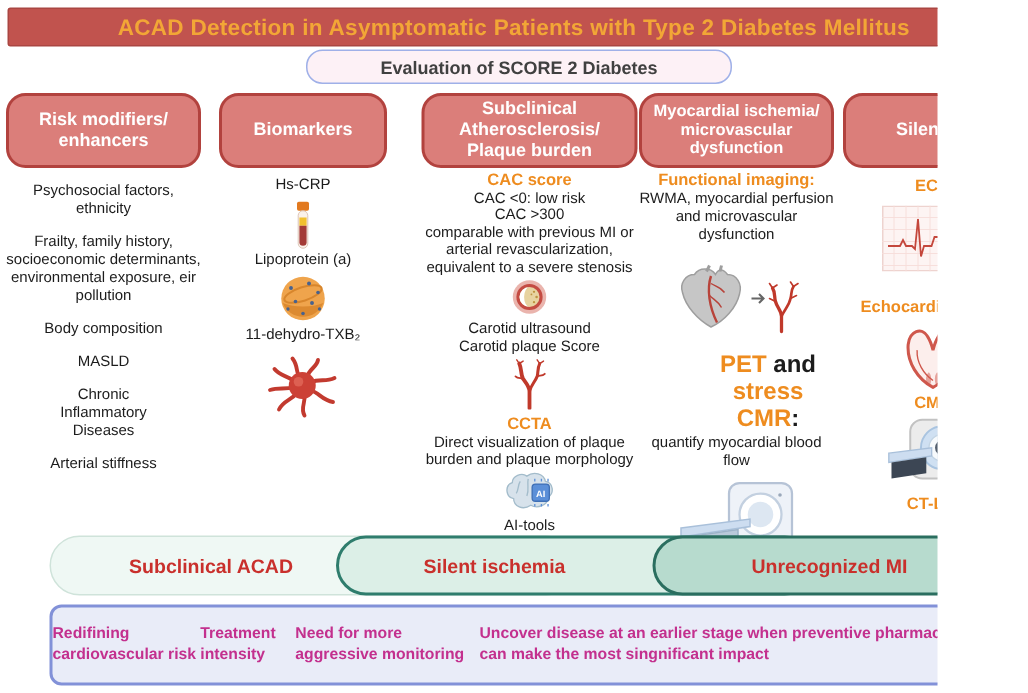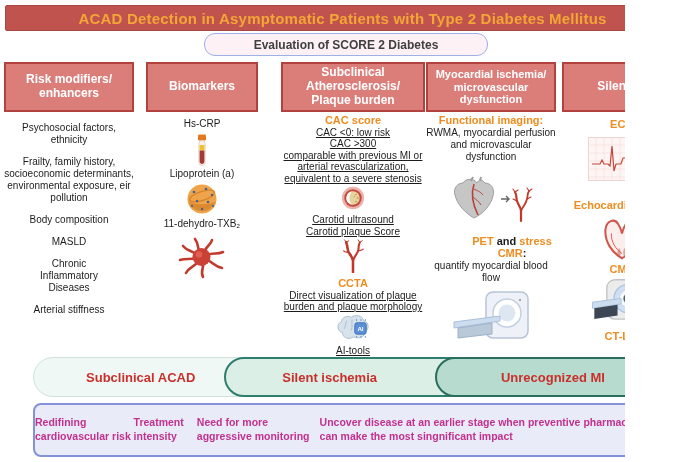--- a/index.html
+++ b/index.html
@@ -16,32 +16,32 @@
              border:1.5px solid #9fb0e8;border-radius:11px;display:flex;align-items:center;justify-content:center;}
   .score-box span{color:#404040;font-weight:bold;font-size:12px;}
 
   
   .col{position:absolute;top:62px;display:flex;flex-direction:column;align-items:center;text-align:center;}
   .col-risk{left:4px;width:130px;}
   .col-bio{left:146px;width:112px;}
   .col-plaque{left:281px;width:144px;}
   .col-isch{left:426px;width:130px;}
   .col-mi{left:562px;width:120px;}
-  .col-header{width:100%;height:50px;background:#db7e7a;border:2px solid #b2423e;border-radius:0;
+  .col-header{width:100%;height:50px;background:#db7e7a;border:2px solid #b2423e;border-radius:13px;
               color:#fff;font-weight:bold;font-size:12px;line-height:1.15;display:flex;align-items:center;
               justify-content:center;padding:0 3px;box-sizing:border-box;}
   .col-isch .col-header{font-size:11px;}
   .txt{font-size:10px;color:#1c1c1c;line-height:1.2;}
   .olabel{color:#ee8c1f;font-weight:bold;font-size:11px;line-height:1.15;}
   .w-narrow{max-width:88px;}
   .mt2{margin-top:2px;}.mt4{margin-top:4px;}.mt6{margin-top:6px;}
   .mt10{margin-top:10px;}.mt12{margin-top:12px;}.mt18{margin-top:18px;}
   .col-risk .txt{margin-top:10px;}
-  .col-plaque .txt{line-height:1.15;text-decoration:underline;}
-  .petline{font-size:11px;font-weight:bold;color:#1c1c1c;line-height:1.15;margin-left:42px;}
+  .col-plaque .txt{line-height:1.15;}
+  .petline{font-size:16px;font-weight:bold;color:#1c1c1c;line-height:1.15;margin-left:42px;}
   .petline .orange{color:#ee8c1f;}
 
   
   .stages{position:absolute;left:33px;top:357px;width:638px;height:40px;}
   .pill{position:absolute;top:0;height:40px;border-radius:20px;box-sizing:border-box;}
   .pill-1{left:0;width:55%;background:#eff8f4;border:1.5px solid #cfe3da;z-index:1;}
   .pill-2{left:30%;width:50%;background:#dcefe7;border:2px solid #2f7d6d;z-index:2;}
   .pill-3{left:63%;width:37%;background:#b7dbce;border:2px solid #2a6e5f;z-index:3;}
   .stage-label{position:absolute;top:0;height:40px;display:flex;align-items:center;justify-content:center;
                font-weight:bold;font-size:13px;color:#c9302c;z-index:4;}

